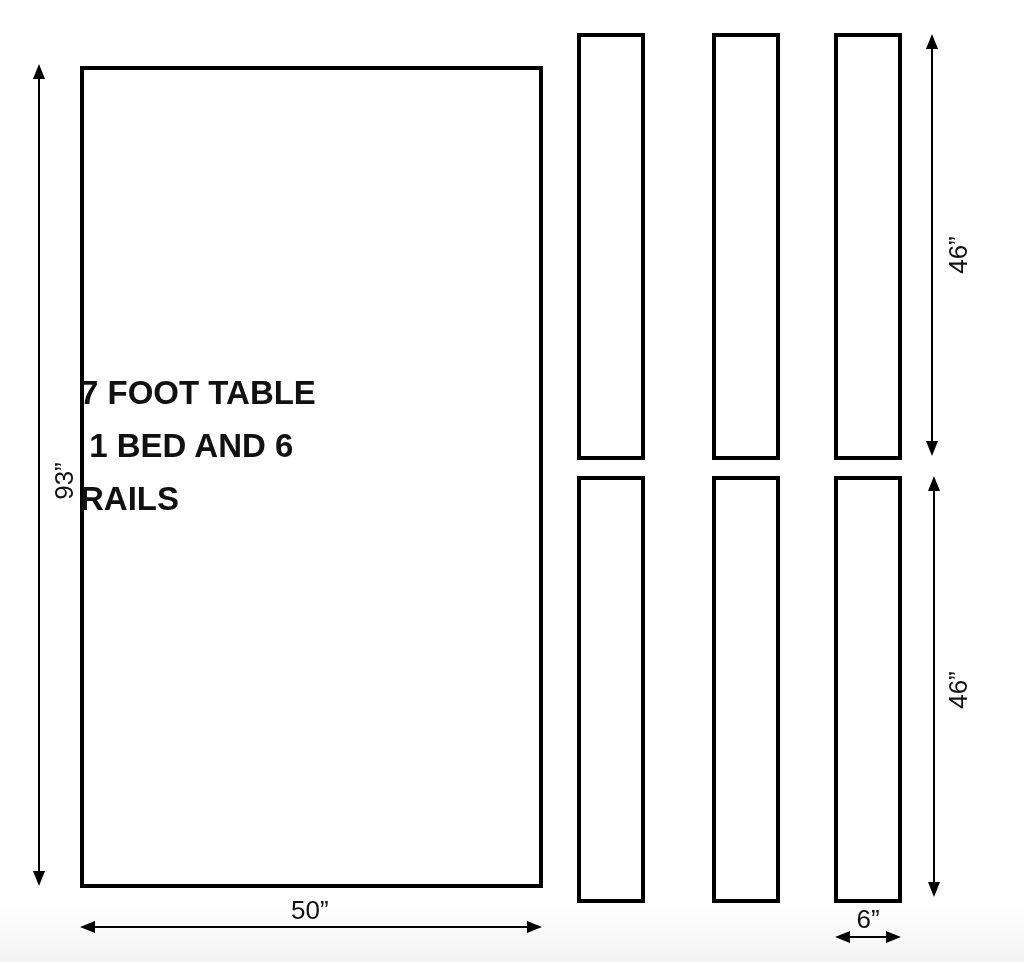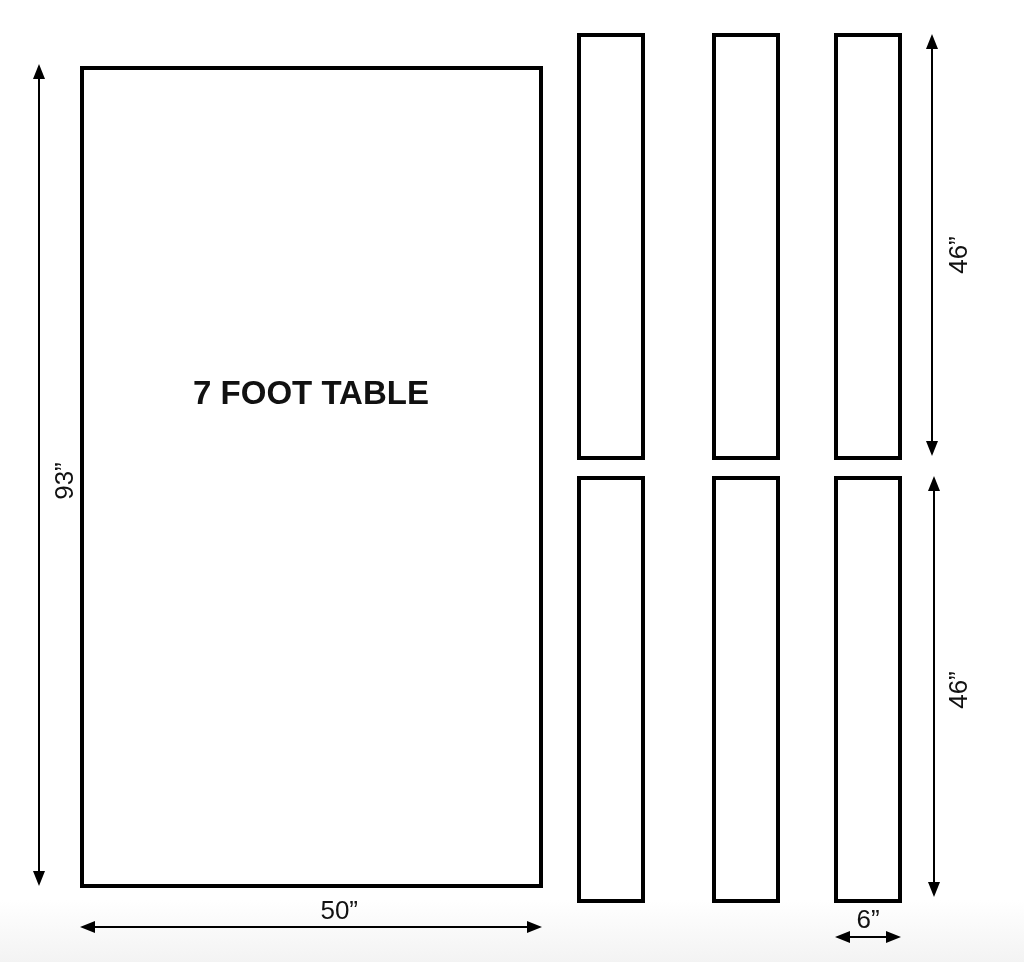--- a/index.html
+++ b/index.html
@@ -4,34 +4,36 @@
 <style>
   html, body { margin:0; padding:0; }
   body {
     width:1024px; height:962px; position:relative; overflow:hidden;
     background: linear-gradient(to bottom, #ffffff 0px, #ffffff 900px, #f3f3f3 962px);
     font-family: "Liberation Sans", "DejaVu Sans", sans-serif;
   }
   .box { position:absolute; border:4px solid #000; box-sizing:border-box; background:#fff; }
   .center-text {
     position:absolute; left:80px; width:462px; top:366px;
-    text-align:center; font-weight:bold; font-size:33px; line-height:53px; color:#111;
+    text-align:left; font-weight:bold; font-size:33px; line-height:53px; color:#111;
   }
   .center-text div { white-space:pre; }
   .dim-label { position:absolute; font-size:26px; color:#111; line-height:1; white-space:nowrap; }
   .rot { transform: rotate(-90deg); transform-origin: center center; }
   svg.arrows { position:absolute; left:0; top:0; }
 </style>
 </head>
 <body>
 
 <div class="box" style="left:80px; top:66px; width:463px; height:822px;"></div>
 
 <div class="center-text">
   <div>7 FOOT TABLE</div>
+  <div> 1 BED AND 6</div>
+  <div>RAILS</div>
 </div>
 
 <div class="box" style="left:577px; top:33px; width:68px; height:427px;"></div>
 <div class="box" style="left:712px; top:33px; width:68px; height:427px;"></div>
 <div class="box" style="left:834px; top:33px; width:68px; height:427px;"></div>
 
 <div class="box" style="left:577px; top:476px; width:68px; height:427px;"></div>
 <div class="box" style="left:712px; top:476px; width:68px; height:427px;"></div>
 <div class="box" style="left:834px; top:476px; width:68px; height:427px;"></div>
 
@@ -64,16 +66,16 @@
 
     <g>
       <line x1="846" y1="937" x2="890" y2="937"></line>
       <polygon points="835,937 850,931 850,943" stroke="none"></polygon>
       <polygon points="901,937 886,931 886,943" stroke="none"></polygon>
     </g>
   </g>
 </svg>
 
 <div class="dim-label rot" style="left:44px; top:468px; width:40px; text-align:center;">93”</div>
-<div class="dim-label" style="left:298px; top:897px; width:60px; text-align:right;">50”</div>
+<div class="dim-label" style="left:291px; top:897px; width:60px; text-align:left;">50”</div>
 <div class="dim-label rot" style="left:938px; top:242px; width:40px; text-align:center;">46”</div>
 <div class="dim-label rot" style="left:938px; top:677px; width:40px; text-align:center;">46”</div>
 <div class="dim-label" style="left:840px; top:906px; width:56px; text-align:center;">6”</div>
 
 </body></html>

